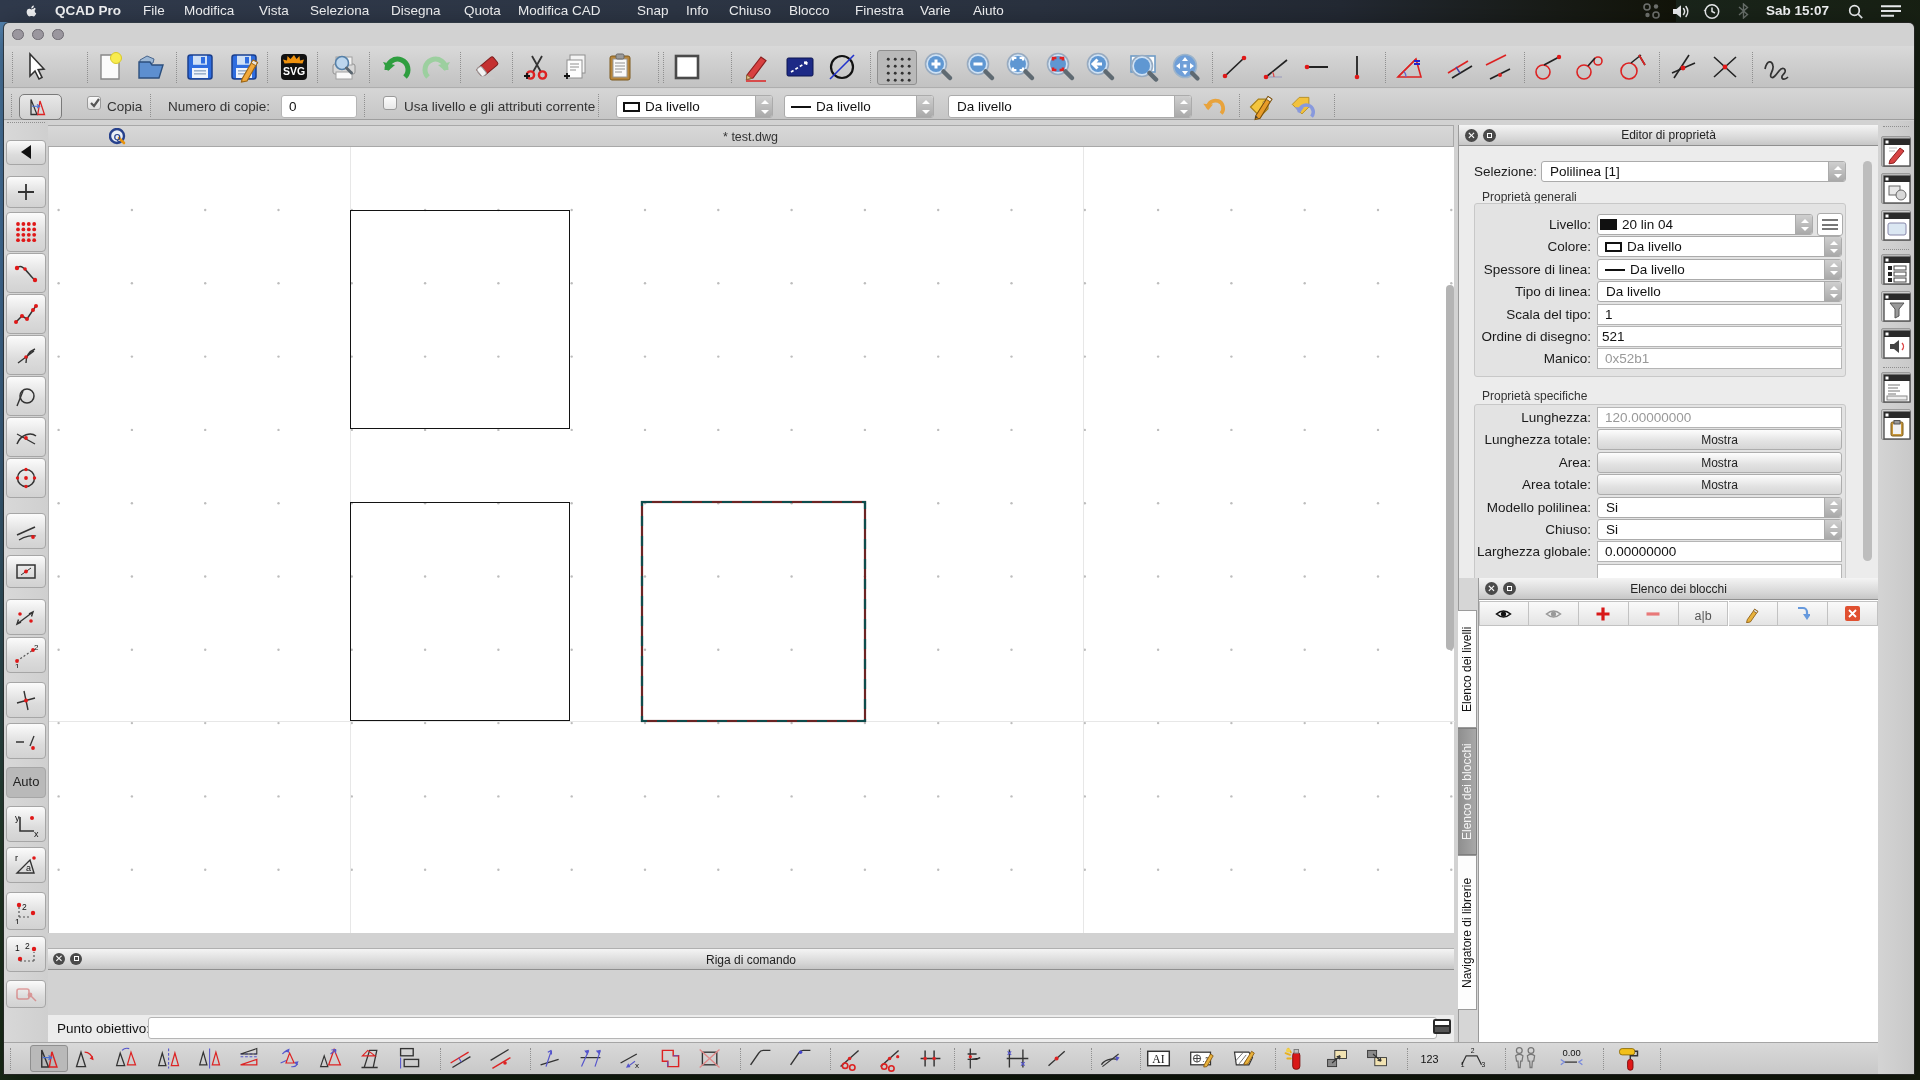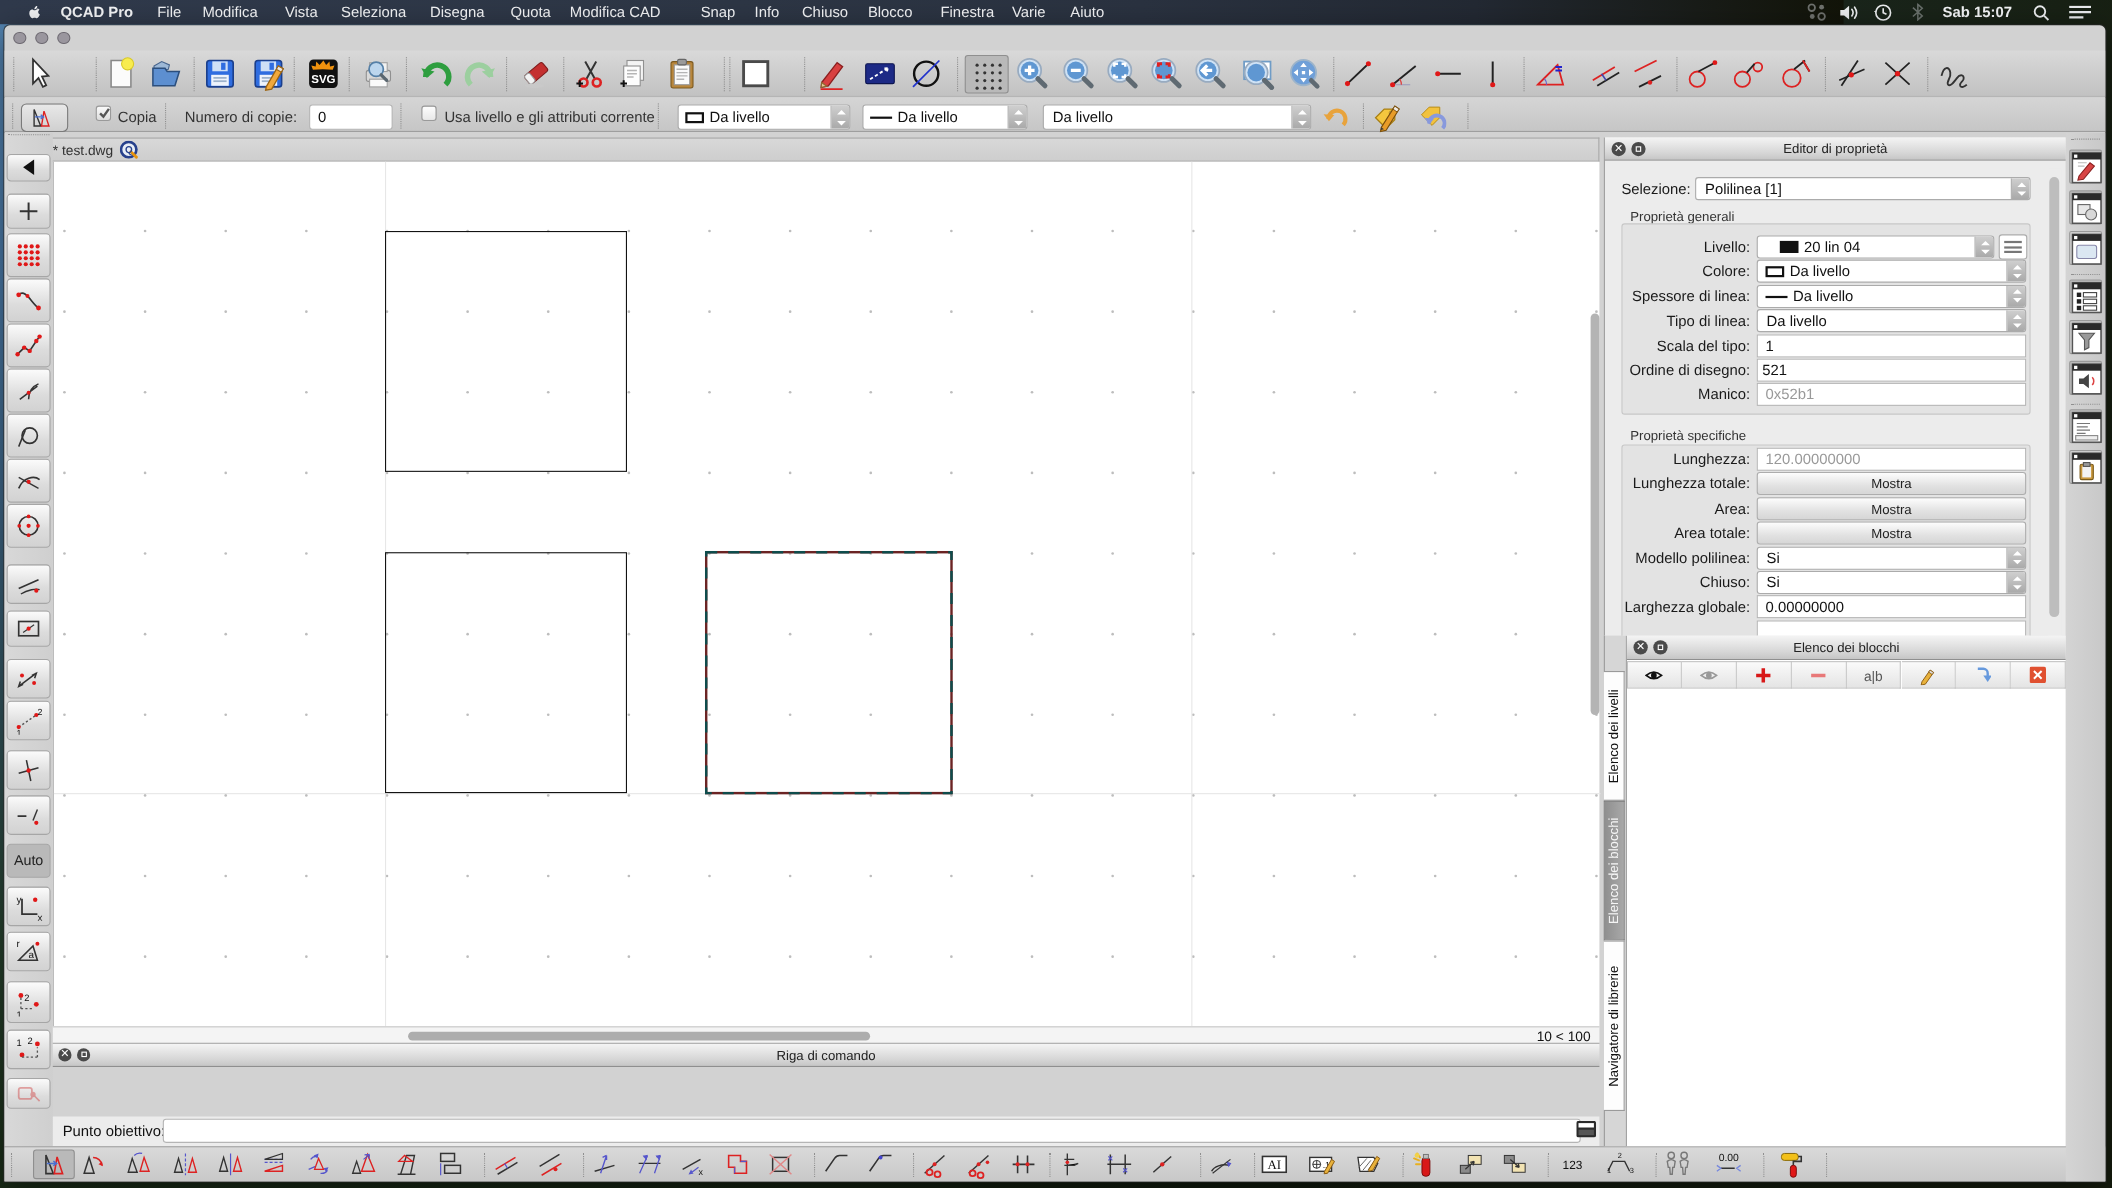--- a/index.html
+++ b/index.html
@@ -11,21 +11,21 @@
 #menubar{position:absolute;left:0;top:0;width:1676px;height:22px;background:linear-gradient(90deg,#303a4c 0%,#2d3645 40%,#2a3240 62%,#232933 80%,#181b16 93%,#121409 100%);color:#f4f5f7;font-size:13.5px}
 #menubar span{position:absolute;top:3px;white-space:pre}
 #win{position:absolute;left:4px;top:23px;width:1910px;height:1051px;background:#d2d2d2;border-radius:5px 5px 0 0;box-shadow:0 0 0 1px rgba(40,40,40,.75),0 8px 30px rgba(0,0,0,.5);overflow:hidden}
 #titlebar{position:absolute;left:0;top:0;width:100%;height:22px;background:linear-gradient(#dddbde 0%,#d3d1d4 55%,#c9c7ca 100%);border-bottom:1px solid #9f9da0;text-align:center;font-size:13.5px;color:#222;line-height:23px}
 .tl{position:absolute;top:5.5px;width:11.5px;height:11.5px;border-radius:50%;background:#9a969e;border:1px solid #6e6a72}
 #tb1{position:absolute;left:0;top:23px;width:100%;height:42px;background:linear-gradient(#d9d9d9,#cbcbcb 60%,#c2c2c2);border-bottom:1px solid #aeaeae}
 #tb2{position:absolute;left:0;top:66px;width:100%;height:31px;background:linear-gradient(#d5d5d5,#c6c6c6);border-bottom:1px solid #9e9e9e}
 .vsep{position:absolute;width:0;border-left:1.5px dotted #8f8f8f}
 #ltb{position:absolute;left:0;top:98px;width:44px;height:921px;background:linear-gradient(90deg,#d8d8d8,#cfcfcf)}
 .lbtn{position:absolute;left:2px;width:40px;height:37px;border:1px solid #a6a6a6;border-radius:4px;background:linear-gradient(#fbfbfb,#dcdcdc 60%,#d2d2d2)}
-#tabbar{position:absolute;left:44px;top:102px;width:1406px;height:22px;background:linear-gradient(#d8d8d8,#cecece);border:1px solid #a8a8a8;border-left:none;font-size:12.5px;color:#333;line-height:22px}
+#tabbar{position:absolute;left:44px;top:102px;width:1406px;height:22px;background:linear-gradient(#d8d8d8,#cecece);border:1px solid #a8a8a8;border-left:none;text-align:center;font-size:12.5px;color:#333;line-height:22px}
 #canvas{position:absolute;left:44px;top:124px;width:1406px;height:786px;background:#fff;border-left:1px solid #b5b5b5;
 }
 .mline{position:absolute;background:#e7e7e7}
 .rect{position:absolute;border:1px solid #131313}
 #hscroll{position:absolute;left:44px;top:910px;width:1406px;height:15px;background:#f4f4f4;border-top:1px solid #c9c9c9}
 #cmdpan{position:absolute;left:44px;top:925px;width:1406px;height:94px}
 .panhead{background:linear-gradient(#f4f4f4,#d6d6d6 70%,#c6c6c6);border-top:1px solid #b0b0b0;border-bottom:1px solid #8f8f8f;text-align:center;font-size:12px;color:#222}
 .pbtn{position:absolute;border-radius:50%;background:#4a4a4a;color:#fff;text-align:center}
 #btb{position:absolute;left:0;top:1019px;width:1910px;height:32px;background:linear-gradient(#d9d9d9,#c8c8c8);border-top:1px solid #a5a5a5}
 #proppan{position:absolute;left:1454px;top:102px;width:420px;height:453px;background:#ececec;border-left:1px solid #9a9a9a}
@@ -732,24 +732,20 @@
 <div class="mline" style="left:1034px;top:0;width:1px;height:786px"></div>
 <div class="mline" style="left:0;top:574px;width:1406px;height:1px"></div>
 <div class="rect" style="left:301px;top:63px;width:220px;height:219px"></div>
 <div class="rect" style="left:301px;top:355px;width:220px;height:219px"></div>
 <svg class="ab" style="left:591px;top:353px" width="228" height="224" viewBox="0 0 228 224">
         <rect x="2" y="2" width="223" height="219" fill="none" stroke="#6b2424" stroke-width="2.2"></rect>
         <rect x="2" y="2" width="223" height="219" fill="none" stroke="#0e4c4c" stroke-width="2.2" stroke-dasharray="10 10"></rect>
       </svg>
 <div class="ab" style="left:1397px;top:138px;width:8px;height:365px;background:#b4b4b4;border-radius:4px"></div>
 </div>
-<div id="hscroll">
-      <div class="ab" style="left:323px;top:3.5px;width:420px;height:8px;background:#adadad;border-radius:4px"></div>
-      <div class="ab" style="right:8px;top:1px;font-size:12.5px;color:#111">10 &lt; 100</div>
-    </div>
 <div id="cmdpan">
 <div class="panhead" style="position:absolute;left:0;top:0;width:100%;height:22px;line-height:22px">Riga di comando</div>
 <div class="pbtn" style="left:5px;top:5px;width:12px;height:12px;font-size:10px;line-height:12px">✕</div>
 <div class="pbtn" style="left:22px;top:5px;width:12px;height:12px">
         <span style="display:block;margin:3px auto 0;width:5px;height:5px;border:1.2px solid #fff"></span>
       </div>
 <div class="ab" style="left:0;top:67px;width:100%;height:27px;background:#ececec">
         <span style="position:absolute;left:9px;top:6px;font-size:13.5px;color:#111">Punto obiettivo:</span>
         <span class="inp" style="left:100px;top:2px;width:1289px;height:22px;border-radius:3px"></span>
         <svg class="ab" style="right:3px;top:4px" width="18" height="15" viewBox="0 0 18 15">
@@ -961,21 +957,21 @@
 <div class="pbtn" style="left:6px;top:4px;width:13px;height:13px;font-size:10px;line-height:13px">✕</div>
 <div class="pbtn" style="left:24px;top:4px;width:13px;height:13px">
         <span style="display:block;margin:3.5px auto 0;width:5px;height:5px;border:1.2px solid #fff"></span>
       </div>
 </div>
 <div class="ab" style="left:1470px;top:141px;font-size:13.5px;color:#1a1a1a">Selezione:</div>
 <div class="combo" style="left:1537px;top:138px;width:305px;height:21px;line-height:19px"><span style="padding-left:8px">Polilinea [1]</span><div class="spin"></div></div>
 <div class="glab ab" style="left:1478px;top:167px">Proprietà generali</div>
 <div class="grp" style="top:180px;height:174px"></div>
 <div class="plab" style="left:1470px;top:194px;width:117px">Livello:</div>
-<div class="combo" style="left:1593px;top:191px;width:216px;height:21px;line-height:19px"><span style="padding-left:20px"><span style="display:inline-block;width:17px;height:11px;background:#111;vertical-align:-1px;margin-right:5px"></span>20 lin 04</span><div class="spin"></div></div>
+<div class="combo" style="left:1593px;top:191px;width:216px;height:21px;line-height:19px"><span style="padding-left:2px"><span style="display:inline-block;width:17px;height:11px;background:#111;vertical-align:-1px;margin-right:5px"></span>20 lin 04</span><div class="spin"></div></div>
 <div class="ab" style="left:1813px;top:190px;width:26px;height:23px;background:#fff;border:1px solid #ababab;border-radius:3px">
       <div style="margin:5px 4px 0">
         <div style="height:2px;background:#777;margin-bottom:2.5px"></div>
         <div style="height:2px;background:#777;margin-bottom:2.5px"></div>
         <div style="height:2px;background:#777"></div>
       </div>
     </div>
 <div class="plab" style="left:1470px;top:216.4px;width:117px">Colore:</div>
 <div class="combo" style="left:1593px;top:213.4px;width:245px;height:21px;line-height:19px"><span style="padding-left:7px"><span style="display:inline-block;width:17px;height:10px;border:2.5px solid #111;background:#fff;vertical-align:-1px;margin-right:5px"></span>Da livello</span><div class="spin"></div></div>
 <div class="plab" style="left:1470px;top:238.8px;width:117px">Spessore di linea:</div>

